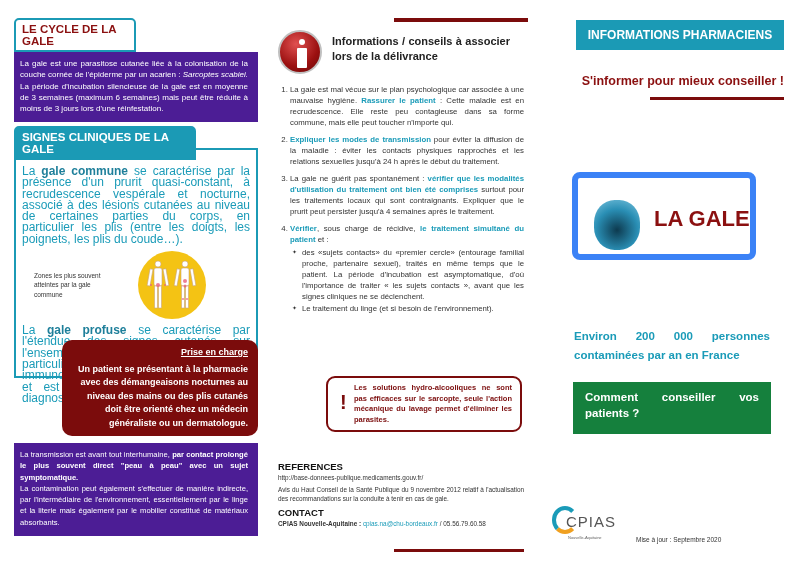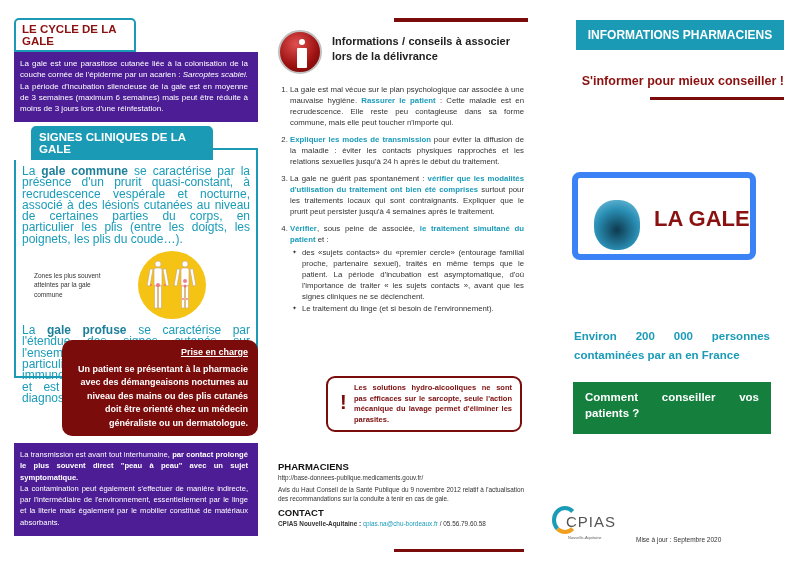--- a/index.html
+++ b/index.html
@@ -2,21 +2,21 @@
 <html><head>
 <meta charset="utf-8">
 <style>
   * { box-sizing: border-box; margin: 0; padding: 0; }
   body { width: 800px; height: 565px; background: #ffffff; font-family: "Liberation Sans", sans-serif; position: relative; overflow: hidden; color: #333; }
   .abs { position: absolute; }
   
   .tealbox { background: #4c1d95; color: #fff; font-size: 8px; line-height: 11.3px; text-align: justify; padding: 6px 10px 8px 6px; }
   .tab { background: #fff; border: 2px solid #1b9ab5; border-radius: 5px 5px 0 0; font-weight: bold; font-size: 11.5px; padding: 3px 6px; }
   .tab.red { color: #8b1010; }
-  .tab.white { background: #1b9ab5; color: #fff; border-color: #1b9ab5; margin-left: 17px; }
+  .tab.white { background: #1b9ab5; color: #fff; border-color: #1b9ab5; }
   .outline { border: 2px solid #1b9ab5; border-top: none; }
   .bluetext { color: #1a9bb8; font-size: 12px; line-height: 11.3px; text-align: justify; }
   .bluetext b { color: #1e7f9a; }
   .pec { background: #7b0c0c; color: #fff; border-radius: 10px; padding: 6px 10px; font-size: 9px; font-weight: bold; line-height: 13.5px; }
   .pec .h { text-decoration: underline; margin-bottom: 3px; }
   
   .mid { font-size: 7.8px; line-height: 11px; color: #333; text-align: justify; }
   .mid ol { padding-left: 12px; }
   .mid li { margin-bottom: 6px; }
   .mid .hl { color: #1a9bb8; font-weight: bold; }
@@ -101,36 +101,36 @@
   <div style="position:absolute;left:19px;top:7px;width:6px;height:6px;border-radius:50%;background:#fff;"></div>
   <div style="position:absolute;left:17px;top:16px;width:10px;height:20px;background:#fff;border-radius:1px;"></div>
 </div>
 <div class="abs" style="left:332px;top:34px;width:178px;font-size:11px;font-weight:bold;line-height:15px;color:#222;text-align:justify;text-align-last:left;">Informations / conseils à associer lors de la délivrance</div>
 
 <div class="abs mid" style="left:278px;top:84px;width:246px;">
   <ol>
     <li><span>La gale est mal vécue sur le plan psychologique car associée à une mauvaise hygiène. </span><span class="hl">Rassurer le patient</span><span> : Cette maladie est en recrudescence. Elle reste peu contagieuse dans sa forme commune, mais elle peut toucher n'importe qui.</span></li>
     <li><span class="hl">Expliquer les modes de transmission</span><span> pour éviter la diffusion de la maladie : éviter les contacts physiques rapprochés et les relations sexuelles jusqu'à 24 h après le début du traitement.</span></li>
     <li><span>La gale ne guérit pas spontanément : </span><span class="hl">vérifier que les modalités d'utilisation du traitement ont bien été comprises</span><span> surtout pour les traitements locaux qui sont contraignants. Expliquer que le prurit peut persister jusqu'à 4 semaines après le traitement.</span></li>
-    <li><span class="hl">Vérifier</span><span>, sous peine de associée, </span><span class="hl">le traitement simultané du patient</span><span> et :</span>
+    <li><span class="hl">Vérifier</span><span>, sous charge de récidive, </span><span class="hl">le traitement simultané du patient</span><span> et :</span>
       <ul>
         <li>des «sujets contacts» du «premier cercle» (entourage familial proche, partenaire sexuel), traités en même temps que le patient. La période d'incubation est asymptomatique, d'où l'importance de traiter « les sujets contacts », avant que les signes cliniques ne se déclenchent.</li>
         <li>Le traitement du linge (et si besoin de l'environnement).</li>
       </ul>
     </li>
   </ol>
 </div>
 
 <div class="abs warn" style="left:326px;top:376px;width:196px;">
   <span style="position:absolute;left:12px;top:14px;font-size:20px;font-weight:bold;color:#7b0c0c;line-height:20px;">!</span>
   <span>Les solutions hydro-alcooliques ne sont pas efficaces sur le sarcopte, seule l'action mécanique du lavage permet d'éliminer les parasites.</span>
 </div>
 
 <div class="abs ref" style="left:278px;top:461px;width:246px;">
-  <div style="font-size:9.5px;font-weight:bold;color:#111;line-height:12px;">PHARMACIENS</div>
+  <div style="font-size:9.5px;font-weight:bold;color:#111;line-height:12px;">REFERENCES</div>
   <div style="margin-bottom:3px;">http://base-donnees-publique.medicaments.gouv.fr/</div>
   <div style="text-align:justify;">Avis du Haut Conseil de la Santé Publique du 9 novembre 2012 relatif à l'actualisation des recommandations sur la conduite à tenir en cas de gale.</div>
   <div style="font-size:9.5px;font-weight:bold;color:#111;line-height:12px;margin-top:4px;">CONTACT</div>
   <div>
     <b>CPIAS Nouvelle-Aquitaine : </b><span style="color:#1a9bb8;">cpias.na@chu-bordeaux.fr</span><span> / 05.56.79.60.58</span>
   </div>
 </div>
 <div class="abs" style="left:394px;top:549px;width:130px;height:3px;background:#7b0c0c;"></div>
 
 <div class="abs infobox" style="left:576px;top:20px;width:208px;">INFORMATIONS PHARMACIENS</div>

